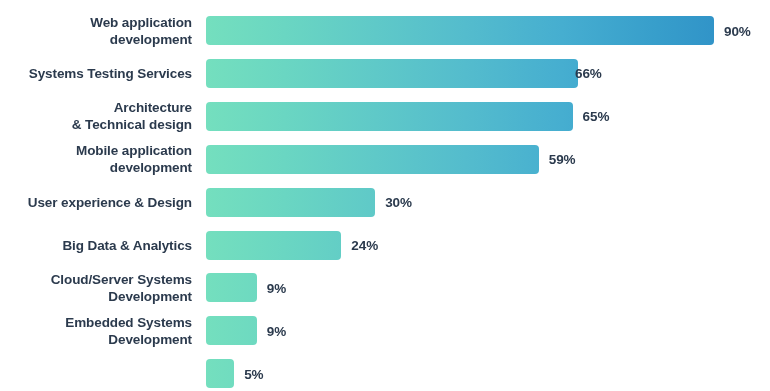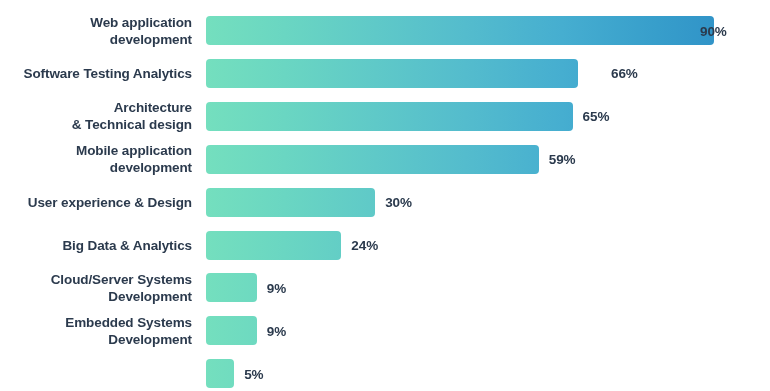--- a/index.html
+++ b/index.html
@@ -85,28 +85,28 @@
 <body>
 
 <div id="chart-root">
   <div class="chart-plot">
 
   <div class="bar-row" style="top: 16px;">
         <div class="row-label">Web application
 development</div>
         <div class="bar-track">
           <div class="bar-fill" style="width: 507.6px; background-size: 564px 29px;"></div>
-          <div class="bar-value" style="left: 494px;">90%</div>
+          <div class="bar-value" style="left: 518px;">90%</div>
         </div>
       </div>
       <div class="bar-row" style="top: 58.9px;">
-        <div class="row-label">Software Testing Analytics</div>
+        <div class="row-label">Systems Testing Services</div>
         <div class="bar-track">
           <div class="bar-fill" style="width: 372.24px; background-size: 564px 29px;"></div>
-          <div class="bar-value" style="left: 405px;">66%</div>
+          <div class="bar-value" style="left: 369px;">66%</div>
         </div>
       </div>
       <div class="bar-row" style="top: 101.8px;">
         <div class="row-label">Architecture
 &amp; Technical design</div>
         <div class="bar-track">
           <div class="bar-fill" style="width: 366.6px; background-size: 564px 29px;"></div>
           <div class="bar-value" style="left: 376.6px;">65%</div>
         </div>
       </div>

